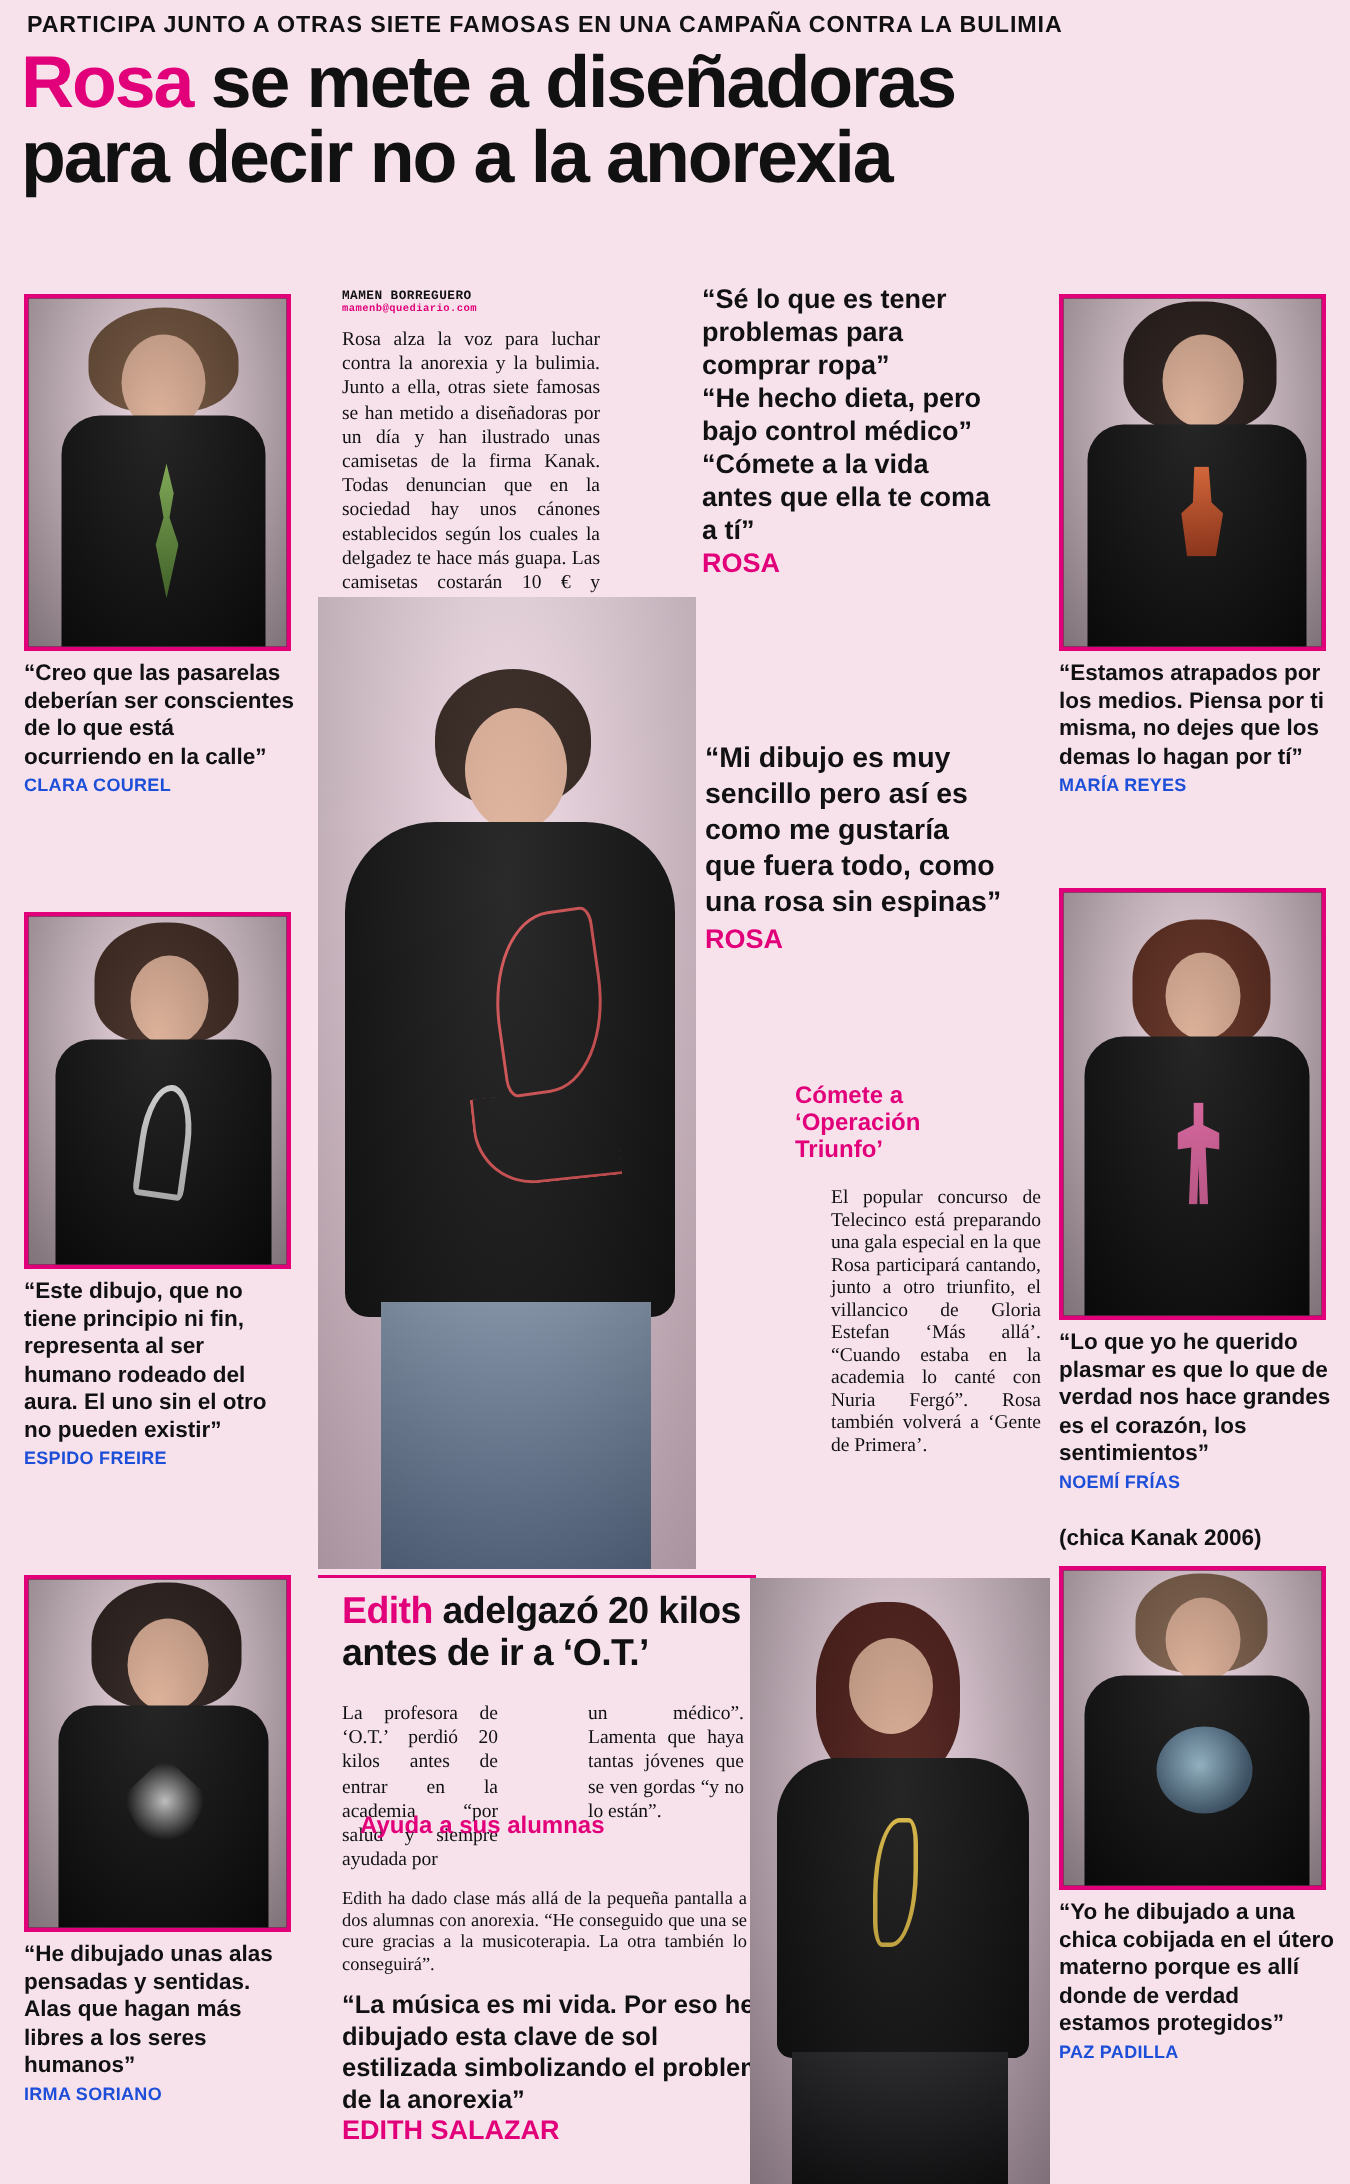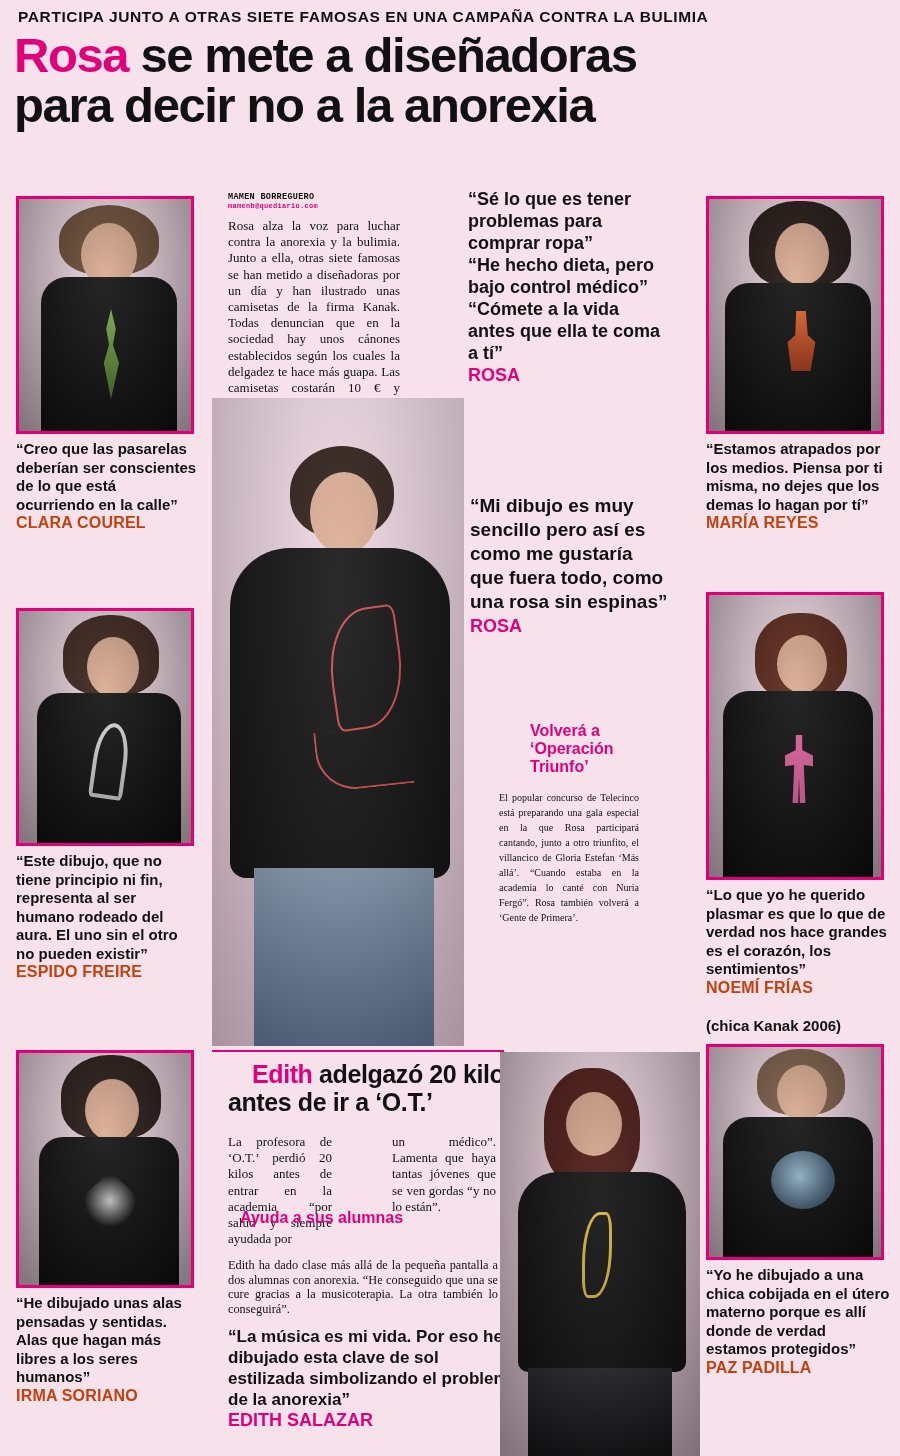--- a/index.html
+++ b/index.html
@@ -34,21 +34,21 @@
     background:#111; position:absolute; border:3px solid #e2007a;
     overflow:hidden;
   }
   .photo .ph-inner { position:absolute; inset:0; }
 
   .caption {
     position:absolute;
     font-family:"Liberation Sans", sans-serif;
     font-weight:bold; font-size:15px; line-height:18.5px; color:#111;
   }
-  .caption .name { color:#c2410c; display:block; font-size:16px; letter-spacing:0.2px; }
+  .caption .name { color:#1d4ed8; display:block; font-size:12px; letter-spacing:0.2px; }
   .caption .sub { color:#111; display:block; font-weight:bold; font-size:15px;margin-top:20px; }
 
   .pinkquote {
     position:absolute;
     font-family:"Liberation Sans", sans-serif;
     font-weight:bold; font-size:18px; line-height:22px; color:#111;
   }
   .pinkquote .attr { color:#e2007a; display:block; font-size:18px; }
 
   .byline {
@@ -68,21 +68,21 @@
     position:absolute;
     font-family:"Liberation Sans", sans-serif; font-weight:bold;
     color:#e2007a; font-size:16px; line-height:18px;
   }
 
   .edithhead {
     position:absolute;
     font-family:"Liberation Sans", sans-serif; font-weight:bold;
     font-size:25px; line-height:28px; color:#111; letter-spacing:-0.4px;
   }
-  .edithhead .pink { color:#e2007a;margin-left:24px; }
+  .edithhead .pink { color:#e2007a; }
 
   .subhead-pink {
     position:absolute;
     font-family:"Liberation Sans", sans-serif; font-weight:bold;
     font-size:16px; color:#e2007a;
   }
 
   .hr-pink { position:absolute; background:#e2007a; height:2px; }
 
   
@@ -168,22 +168,22 @@
     <div class="deco" style="left:104px; top:330px; width:96px; height:60px; border-bottom:2px solid #d2484a; border-left:2px solid #d2484a; transform:rotate(-6deg); border-radius:0 0 0 40px;"></div>
     <div class="deco jeans" style="left:42px; top:470px; width:180px; height:178px; background:linear-gradient(180deg,#8b9db5,#5f7291);"></div>
     <div class="vign" style="background:radial-gradient(ellipse at 50% 30%, rgba(255,255,255,0.12), rgba(0,0,0,0.28));"></div>
   </div>
 
   <div class="pinkquote" style="left:470px; top:494px; width:200px; font-size:19px; line-height:24px;">
     <span>“Mi dibujo es muy sencillo pero así es como me gustaría que fuera todo, como una rosa sin espinas”</span>
     <span class="attr">ROSA</span>
   </div>
 
-  <div class="smallhead" style="left:530px; top:722px; width:140px;">Volverá a ‘Operación Triunfo’</div>
-  <div class="bodytext" style="left:499px; top:790px; width:140px; font-size:10px; line-height:15px;">El popular concurso de Telecinco está preparando una gala especial en la que Rosa participará cantando, junto a otro triunfito, el villancico de Gloria Estefan ‘Más allá’. “Cuando estaba en la academia lo canté con Nuria Fergó”. Rosa también volverá a ‘Gente de Primera’.</div>
+  <div class="smallhead" style="left:530px; top:722px; width:140px;">Cómete a ‘Operación Triunfo’</div>
+  <div class="bodytext" style="left:554px; top:790px; width:140px; font-size:13px; line-height:15px;">El popular concurso de Telecinco está preparando una gala especial en la que Rosa participará cantando, junto a otro triunfito, el villancico de Gloria Estefan ‘Más allá’. “Cuando estaba en la academia lo canté con Nuria Fergó”. Rosa también volverá a ‘Gente de Primera’.</div>
 
   <div class="hr-pink" style="left:212px; top:1050px; width:292px;"></div>
   <div class="edithhead" style="left:228px; top:1060px; width:300px;">
     <span class="pink">Edith</span><span> adelgazó 20 kilos</span><br>
     <span>antes de ir a ‘O.T.’</span>
   </div>
   <div class="bodytext" style="left:228px; top:1134px; width:104px;">La profesora de ‘O.T.’ perdió 20 kilos antes de entrar en la academia “por salud y siempre ayudada por</div>
   <div class="bodytext" style="left:392px; top:1134px; width:104px;">un médico”. Lamenta que haya tantas jóvenes que se ven gordas “y no lo están”.</div>
 
   <div class="subhead-pink" style="left:228px; top:1209px; width:280px;margin-left:12px;">Ayuda a sus alumnas</div>

